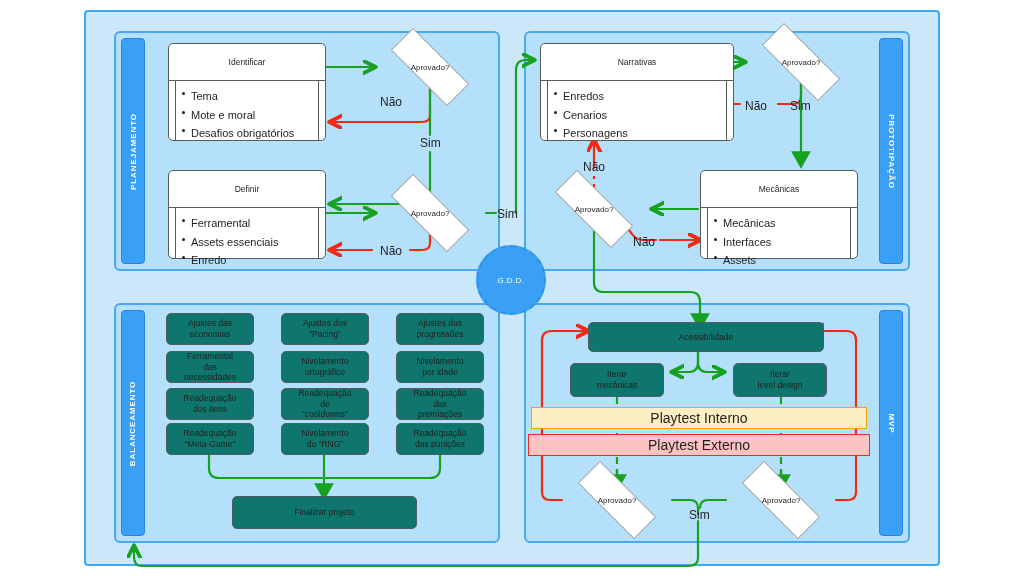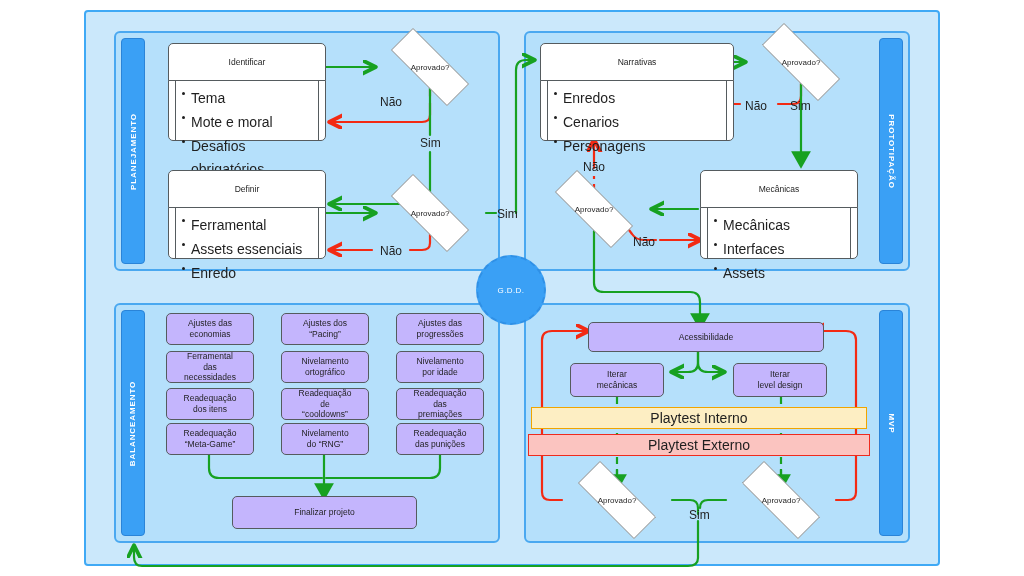--- a/index.html
+++ b/index.html
@@ -24,42 +24,42 @@
   }
   .vbar span{
     color:#ffffff;font-size:8px;font-weight:bold;letter-spacing:.9px;
     white-space:nowrap;
   }
   .vbar.rot-up span{transform:rotate(-90deg);}
   .vbar.rot-down span{transform:rotate(90deg);}
 
   
   .box{
-    position:absolute;background:#c4b5fd;border:1.6px solid #555b5e;border-radius:5px;
+    position:absolute;background:#0f766e;border:1.6px solid #555b5e;border-radius:5px;
     box-sizing:border-box;display:flex;align-items:center;justify-content:center;
     text-align:center;color:#1f1f1f;font-size:8.5px;line-height:1.25;padding:2px 20px;
   }
   
   .cbox{position:absolute;}
   .cbox .hdr{
     position:absolute;left:0;top:0;width:100%;height:38px;background:#fff;
     border:1.6px solid #555b5e;border-radius:5px 5px 0 0;box-sizing:border-box;
     display:flex;align-items:center;justify-content:center;font-size:8.5px;color:#1f1f1f;
   }
   .cbox .bdy{
     position:absolute;left:0;top:37px;width:100%;bottom:0;background:#fff;
     border:1.6px solid #555b5e;border-radius:0 0 5px 5px;box-sizing:border-box;
   }
   .cbox .bdy::before,.cbox .bdy::after{
     content:"";position:absolute;top:0;bottom:0;width:0;border-left:1.4px solid #555b5e;
   }
   .cbox .bdy::before{left:6px;}
   .cbox .bdy::after{right:6px;}
   .cbox ul{
-    margin:0;padding:6px 10px 0 22px;list-style:none;font-size:14px;color:#1f1f1f;
+    margin:0;padding:6px 10px 0 22px;list-style:none;font-size:11px;color:#1f1f1f;
     line-height:1.7;
   }
   .cbox ul li{position:relative;}
   .cbox ul li::before{
     content:"";position:absolute;left:-9px;top:5px;width:3px;height:3px;border-radius:50%;
     background:#1f1f1f;
   }
 
   
   .dia{position:absolute;}
@@ -314,17 +314,17 @@
     <div class="shape"></div>
     <div class="txt">Aprovado?</div>
   </div>
   <div class="dia" style="left:725px;top:478px;width:112px;height:44px;">
     <div class="shape"></div>
     <div class="txt">Aprovado?</div>
   </div>
 
   <div class="elabel" style="left:689px;top:508px;">Sim</div>
 
-  <div class="gdd" style="left:476px;top:255px;width:70px;height:70px;justify-content:center;">
+  <div class="gdd" style="left:476px;top:245px;width:70px;height:70px;justify-content:center;">
     <span>G.D.D.</span>
   </div>
 
 </div>
 
 </body></html>

